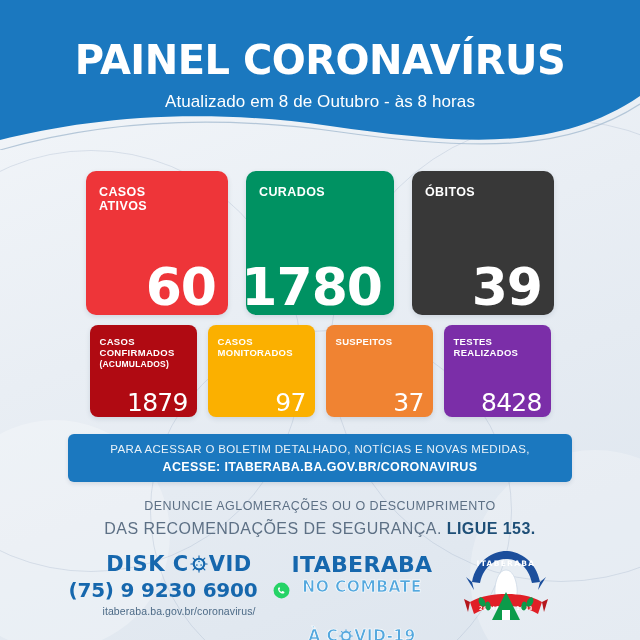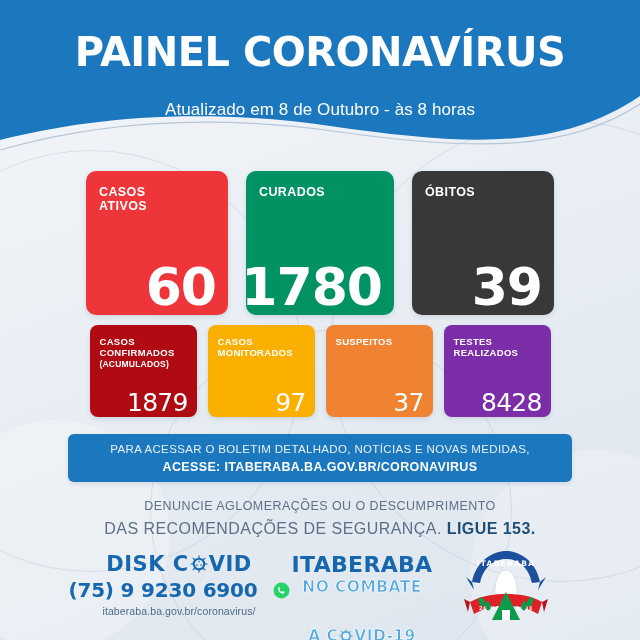--- a/index.html
+++ b/index.html
@@ -12,23 +12,23 @@
     background:linear-gradient(160deg,#f4f7fa 0%,#e9eef4 45%,#dde5ee 100%);}
 
   
   .bg-blob{position:absolute;border-radius:50%;background:rgba(255,255,255,.55);pointer-events:none;}
   .bg-arc{position:absolute;border:1px solid rgba(150,170,195,.28);border-radius:50%;pointer-events:none;}
 
   
   .header{position:absolute;top:0;left:0;width:640px;height:150px;overflow:hidden;}
   .header svg{position:absolute;top:0;left:0;}
   .header-inner{position:absolute;top:0;left:0;width:640px;text-align:center;}
-  .title{margin:0;padding-top:32px;color:#fff;font-size:40px;line-height:1;
+  .title{margin:0;padding-top:40px;color:#fff;font-size:40px;line-height:1;
     font-weight:bold;letter-spacing:-0.5px;font-family:"DejaVu Sans",sans-serif;}
-  .subtitle{margin:16px;padding-top:12px;color:#fff;font-size:17px;font-weight:400;letter-spacing:.1px;}
+  .subtitle{margin:0;padding-top:12px;color:#fff;font-size:17px;font-weight:400;letter-spacing:.1px;}
 
   
   .row-top{position:absolute;top:171px;left:0;width:640px;height:144px;
     display:flex;justify-content:center;gap:18px;}
   .card-big{width:142px;height:144px;border-radius:10px;position:relative;box-sizing:border-box;
     padding:14px 13px 0 13px;box-shadow:0 2px 5px rgba(40,60,90,.13);}
   .card-big .lbl{color:#fff;font-size:12.5px;font-weight:bold;line-height:1.15;letter-spacing:.4px;text-align:left;}
   .card-big .val{position:absolute;right:12px;bottom:2px;color:#fff;font-weight:bold;
     font-size:52px;line-height:1;letter-spacing:-1px;font-family:"DejaVu Sans",sans-serif;}
   .card-big.wide{width:148px;}

